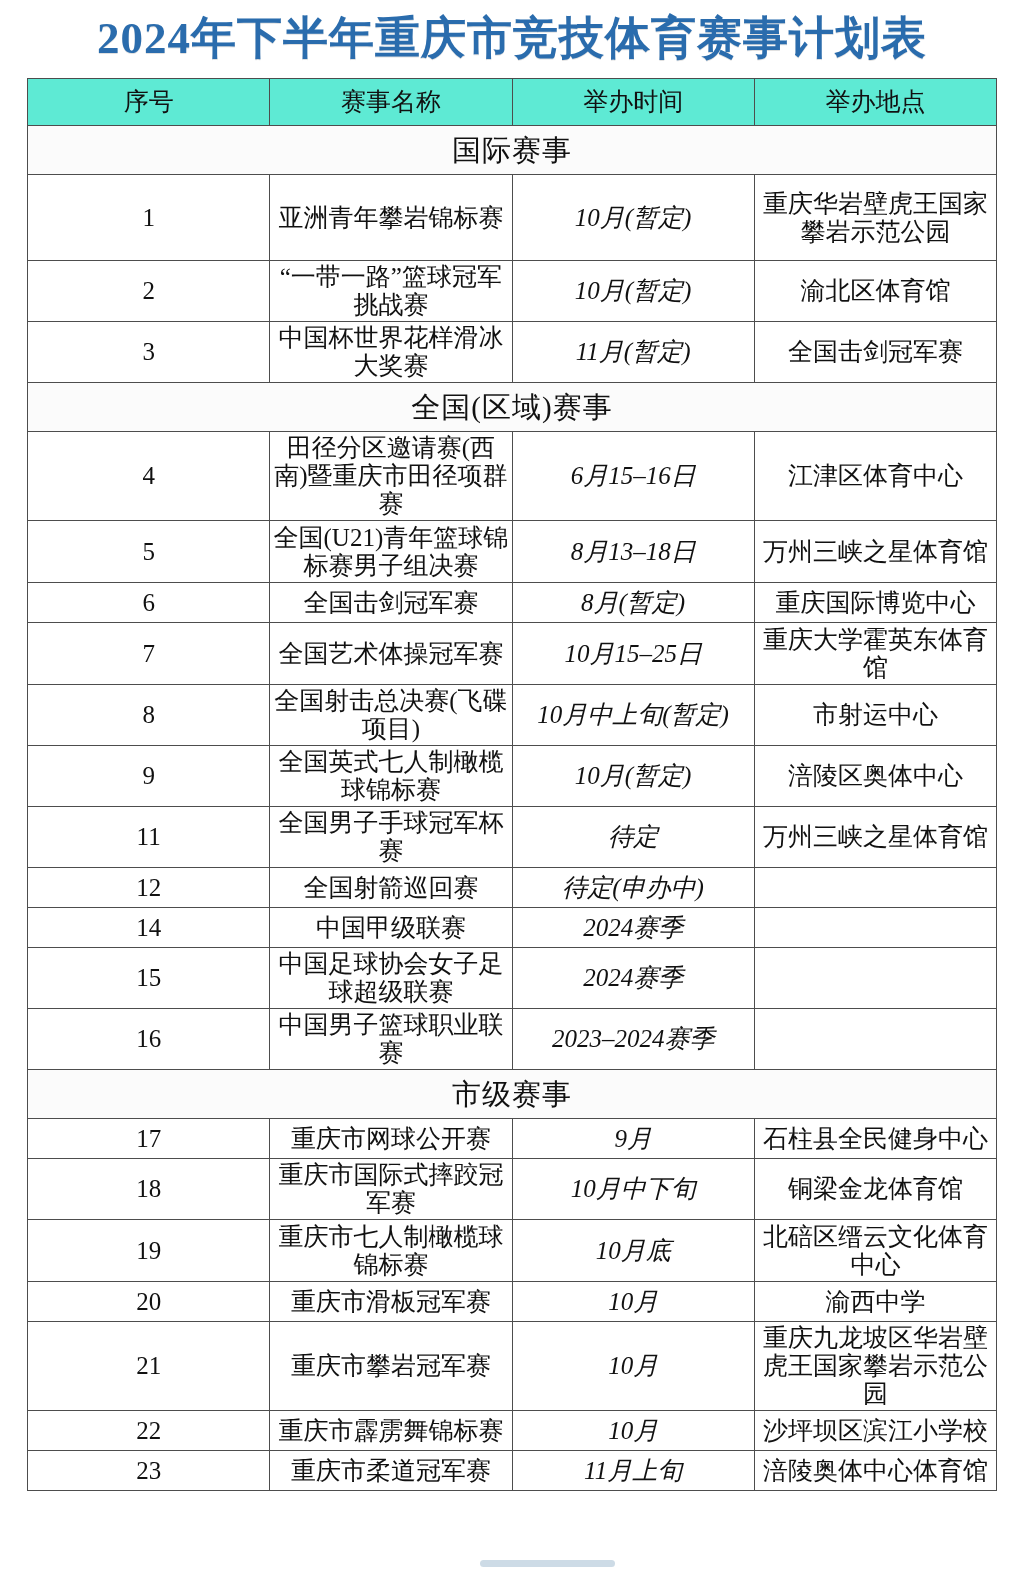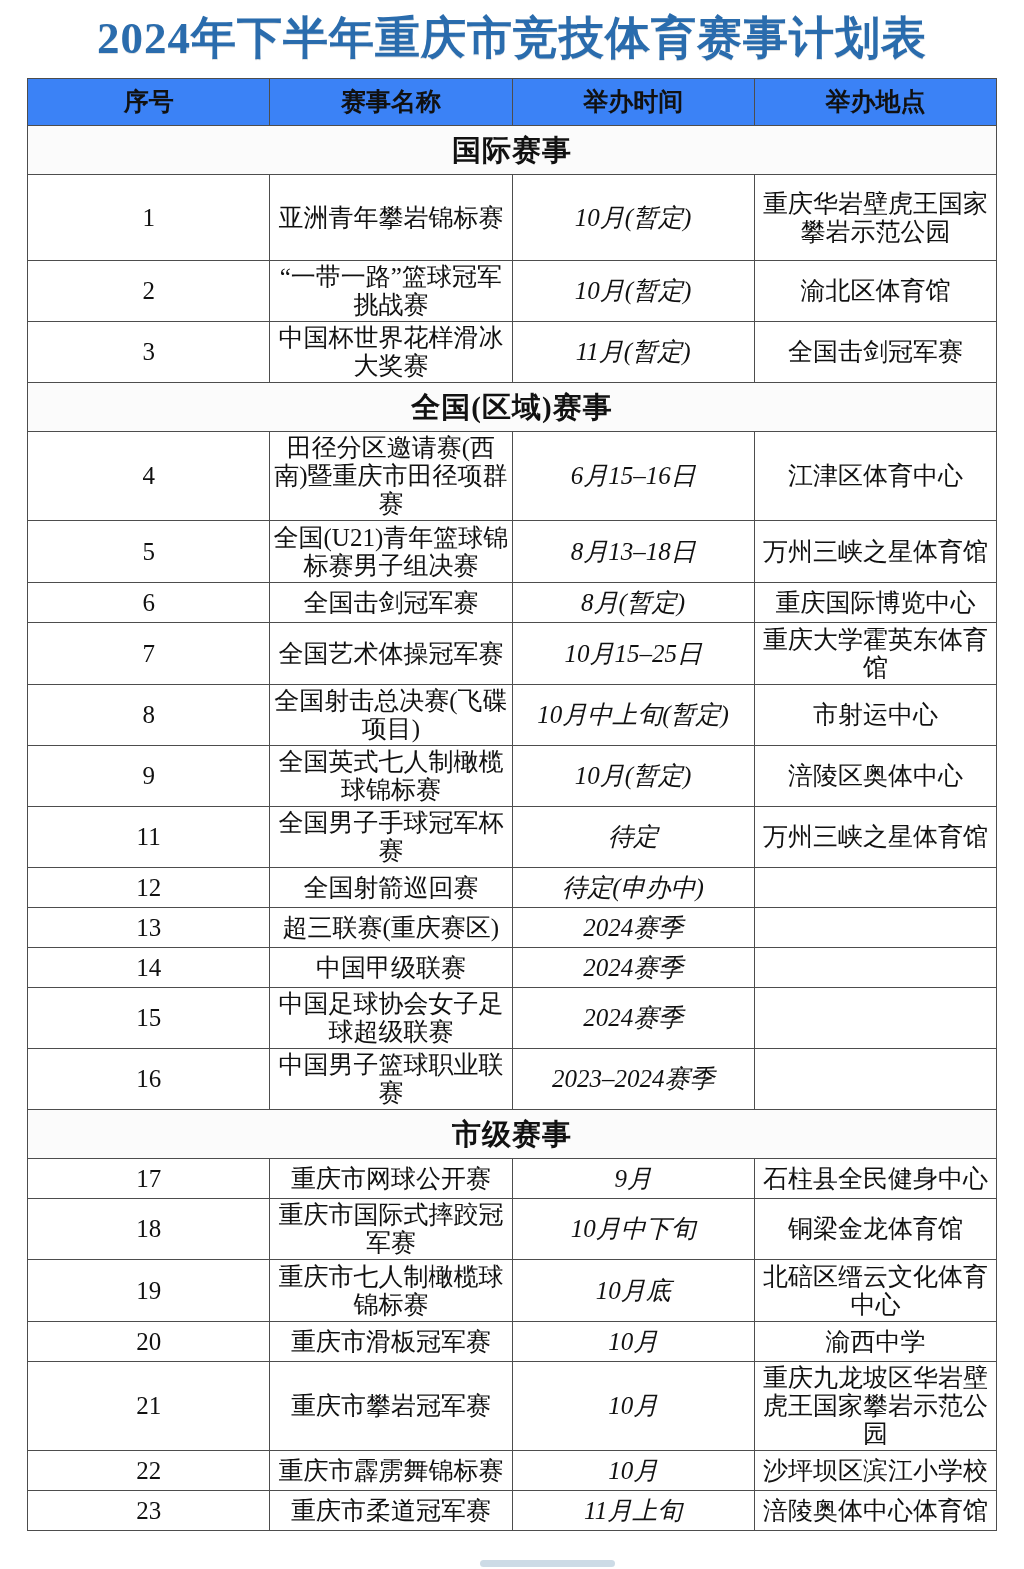--- a/index.html
+++ b/index.html
@@ -45,33 +45,33 @@
     padding: 2px 3px;
     text-align: center;
     vertical-align: middle;
     font-size: 25px;
     line-height: 1.12;
     color: #111111;
     font-family: "Liberation Serif", "DejaVu Serif", serif;
     word-break: break-all;
   }
   thead th {
-    background: #3b82f6;
-    font-weight: bold;
+    background: #5eead4;
+    font-weight: normal;
     font-size: 27px;
     height: 42px;
     color: #12242f;
     border: 1px solid #3a6a80;
   }
   td.num { width: 72px; }
   td.name { width: 416px; }
   td.time { width: 241px; font-style: italic; }
   td.place { width: 241px; }
   tr.section td {
-    font-weight: bold;
+    font-weight: normal;
     font-size: 29px;
     height: 44px;
     background: #fbfbfb;
     letter-spacing: 1px;
   }
   tr.data { height: 40px; }
   tr.tall2 { height: 62px; }
   tr.tall3 { height: 86px; }
   .scrollpill {
     position: absolute;
@@ -166,26 +166,20 @@
           <td class="time">待定</td>
           <td class="place">万州三峡之星体育馆</td>
         </tr>
         <tr class="data">
           <td class="num">12</td>
           <td class="name">全国射箭巡回赛</td>
           <td class="time">待定(申办中)</td>
           <td class="place"></td>
         </tr>
         <tr class="data">
-          <td class="num">13</td>
-          <td class="name">超三联赛(重庆赛区)</td>
-          <td class="time">2024赛季</td>
-          <td class="place"></td>
-        </tr>
-        <tr class="data">
           <td class="num">14</td>
           <td class="name">中国甲级联赛</td>
           <td class="time">2024赛季</td>
           <td class="place"></td>
         </tr>
         <tr class="data">
           <td class="num">15</td>
           <td class="name">中国足球协会女子足球超级联赛</td>
           <td class="time">2024赛季</td>
           <td class="place"></td>

